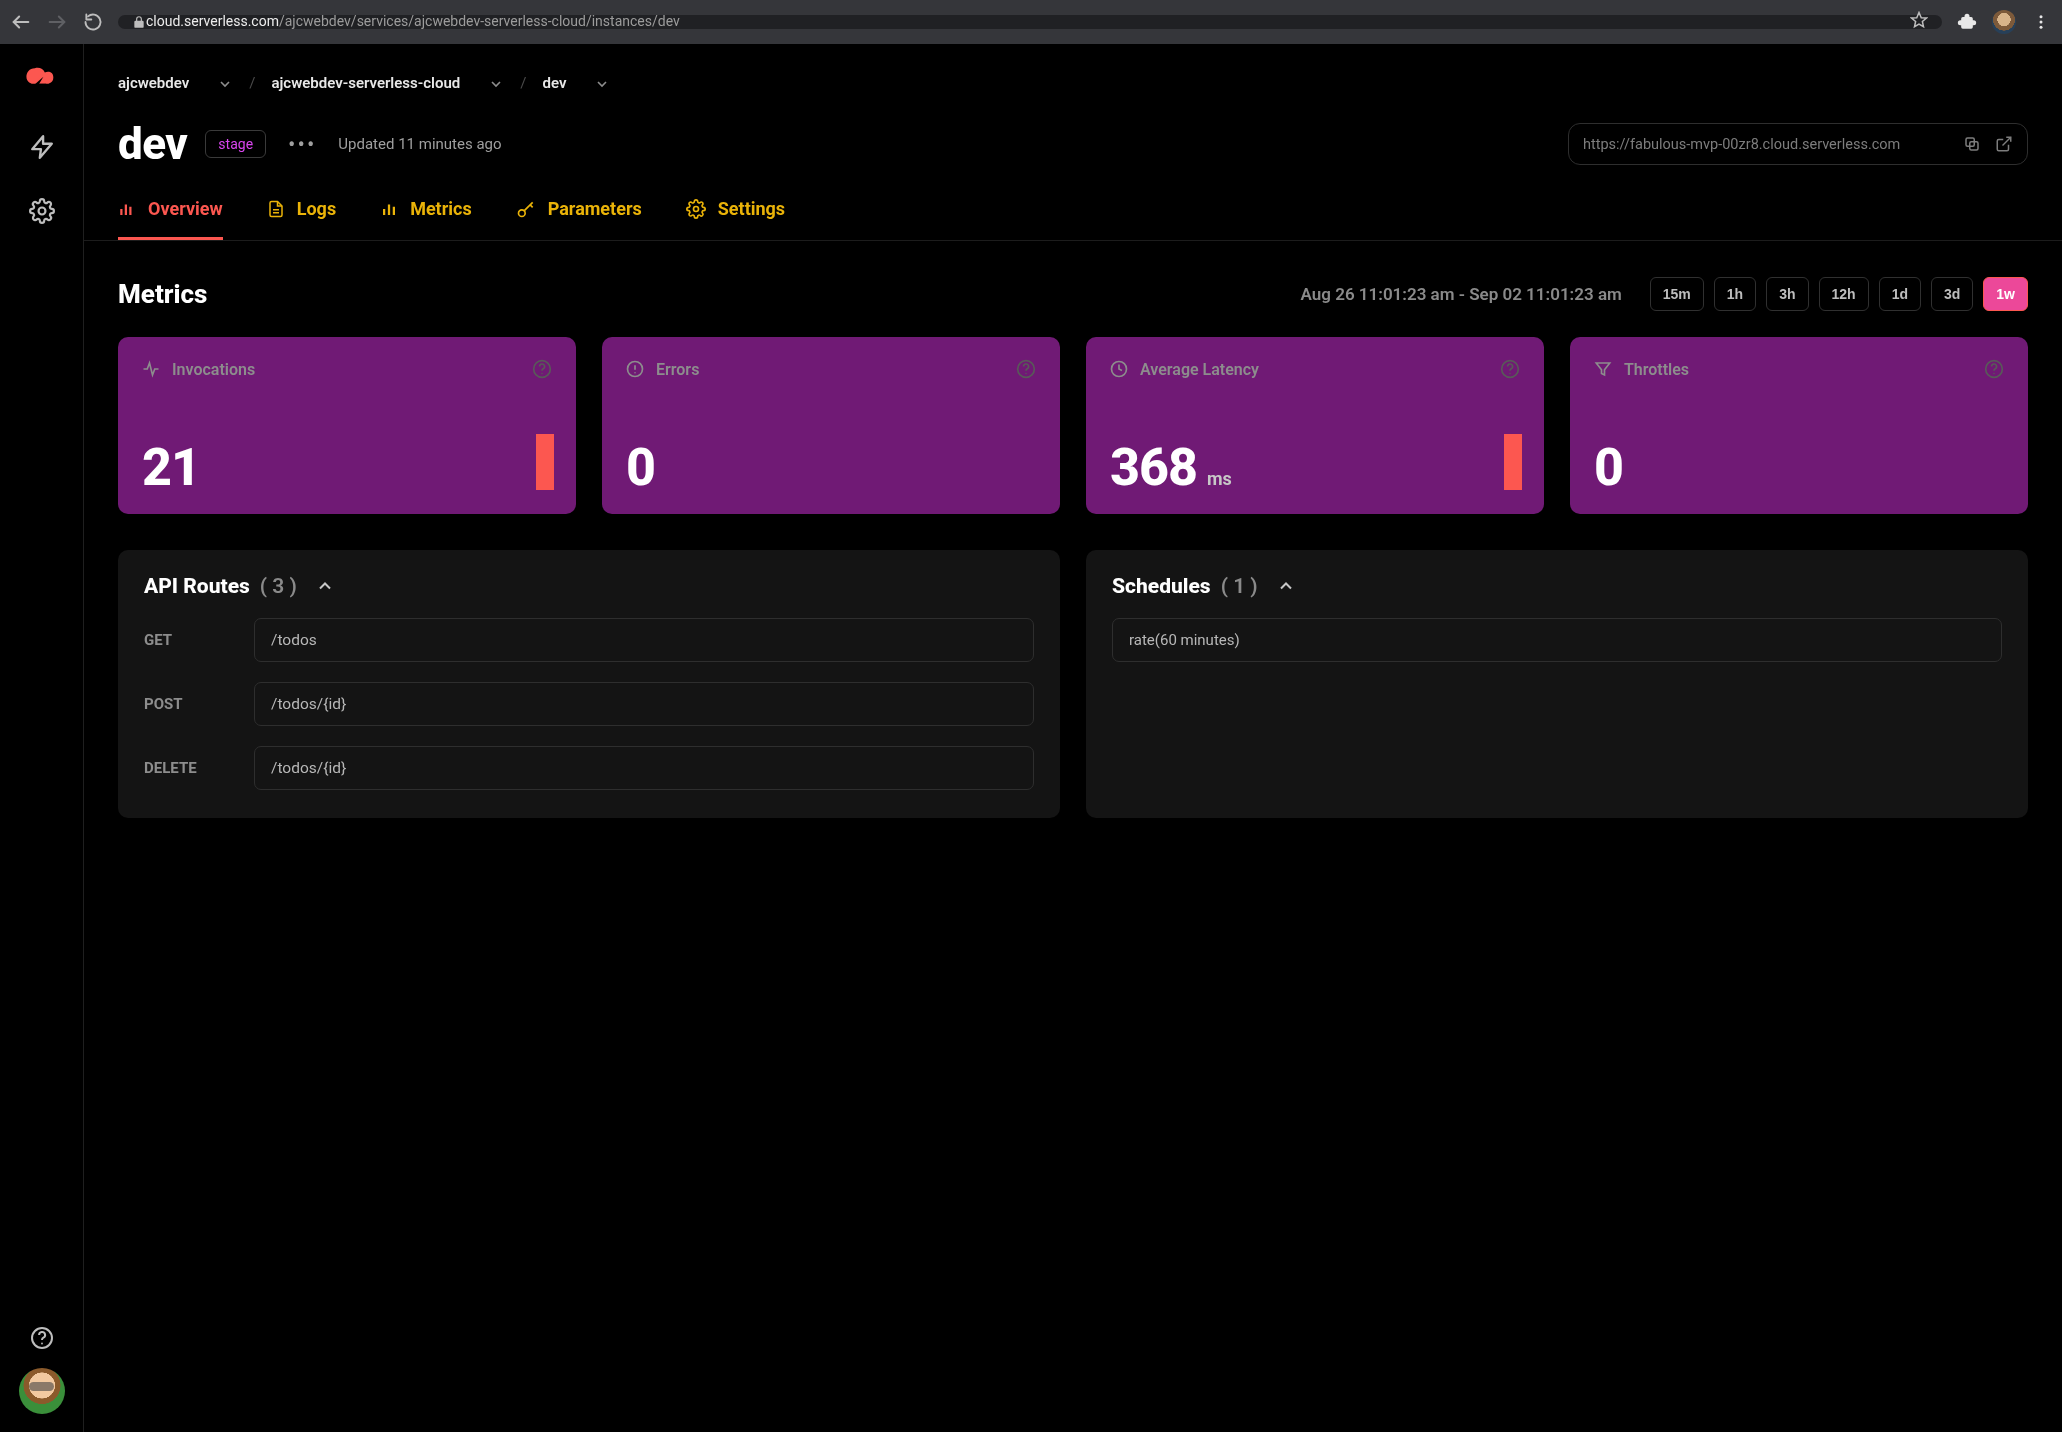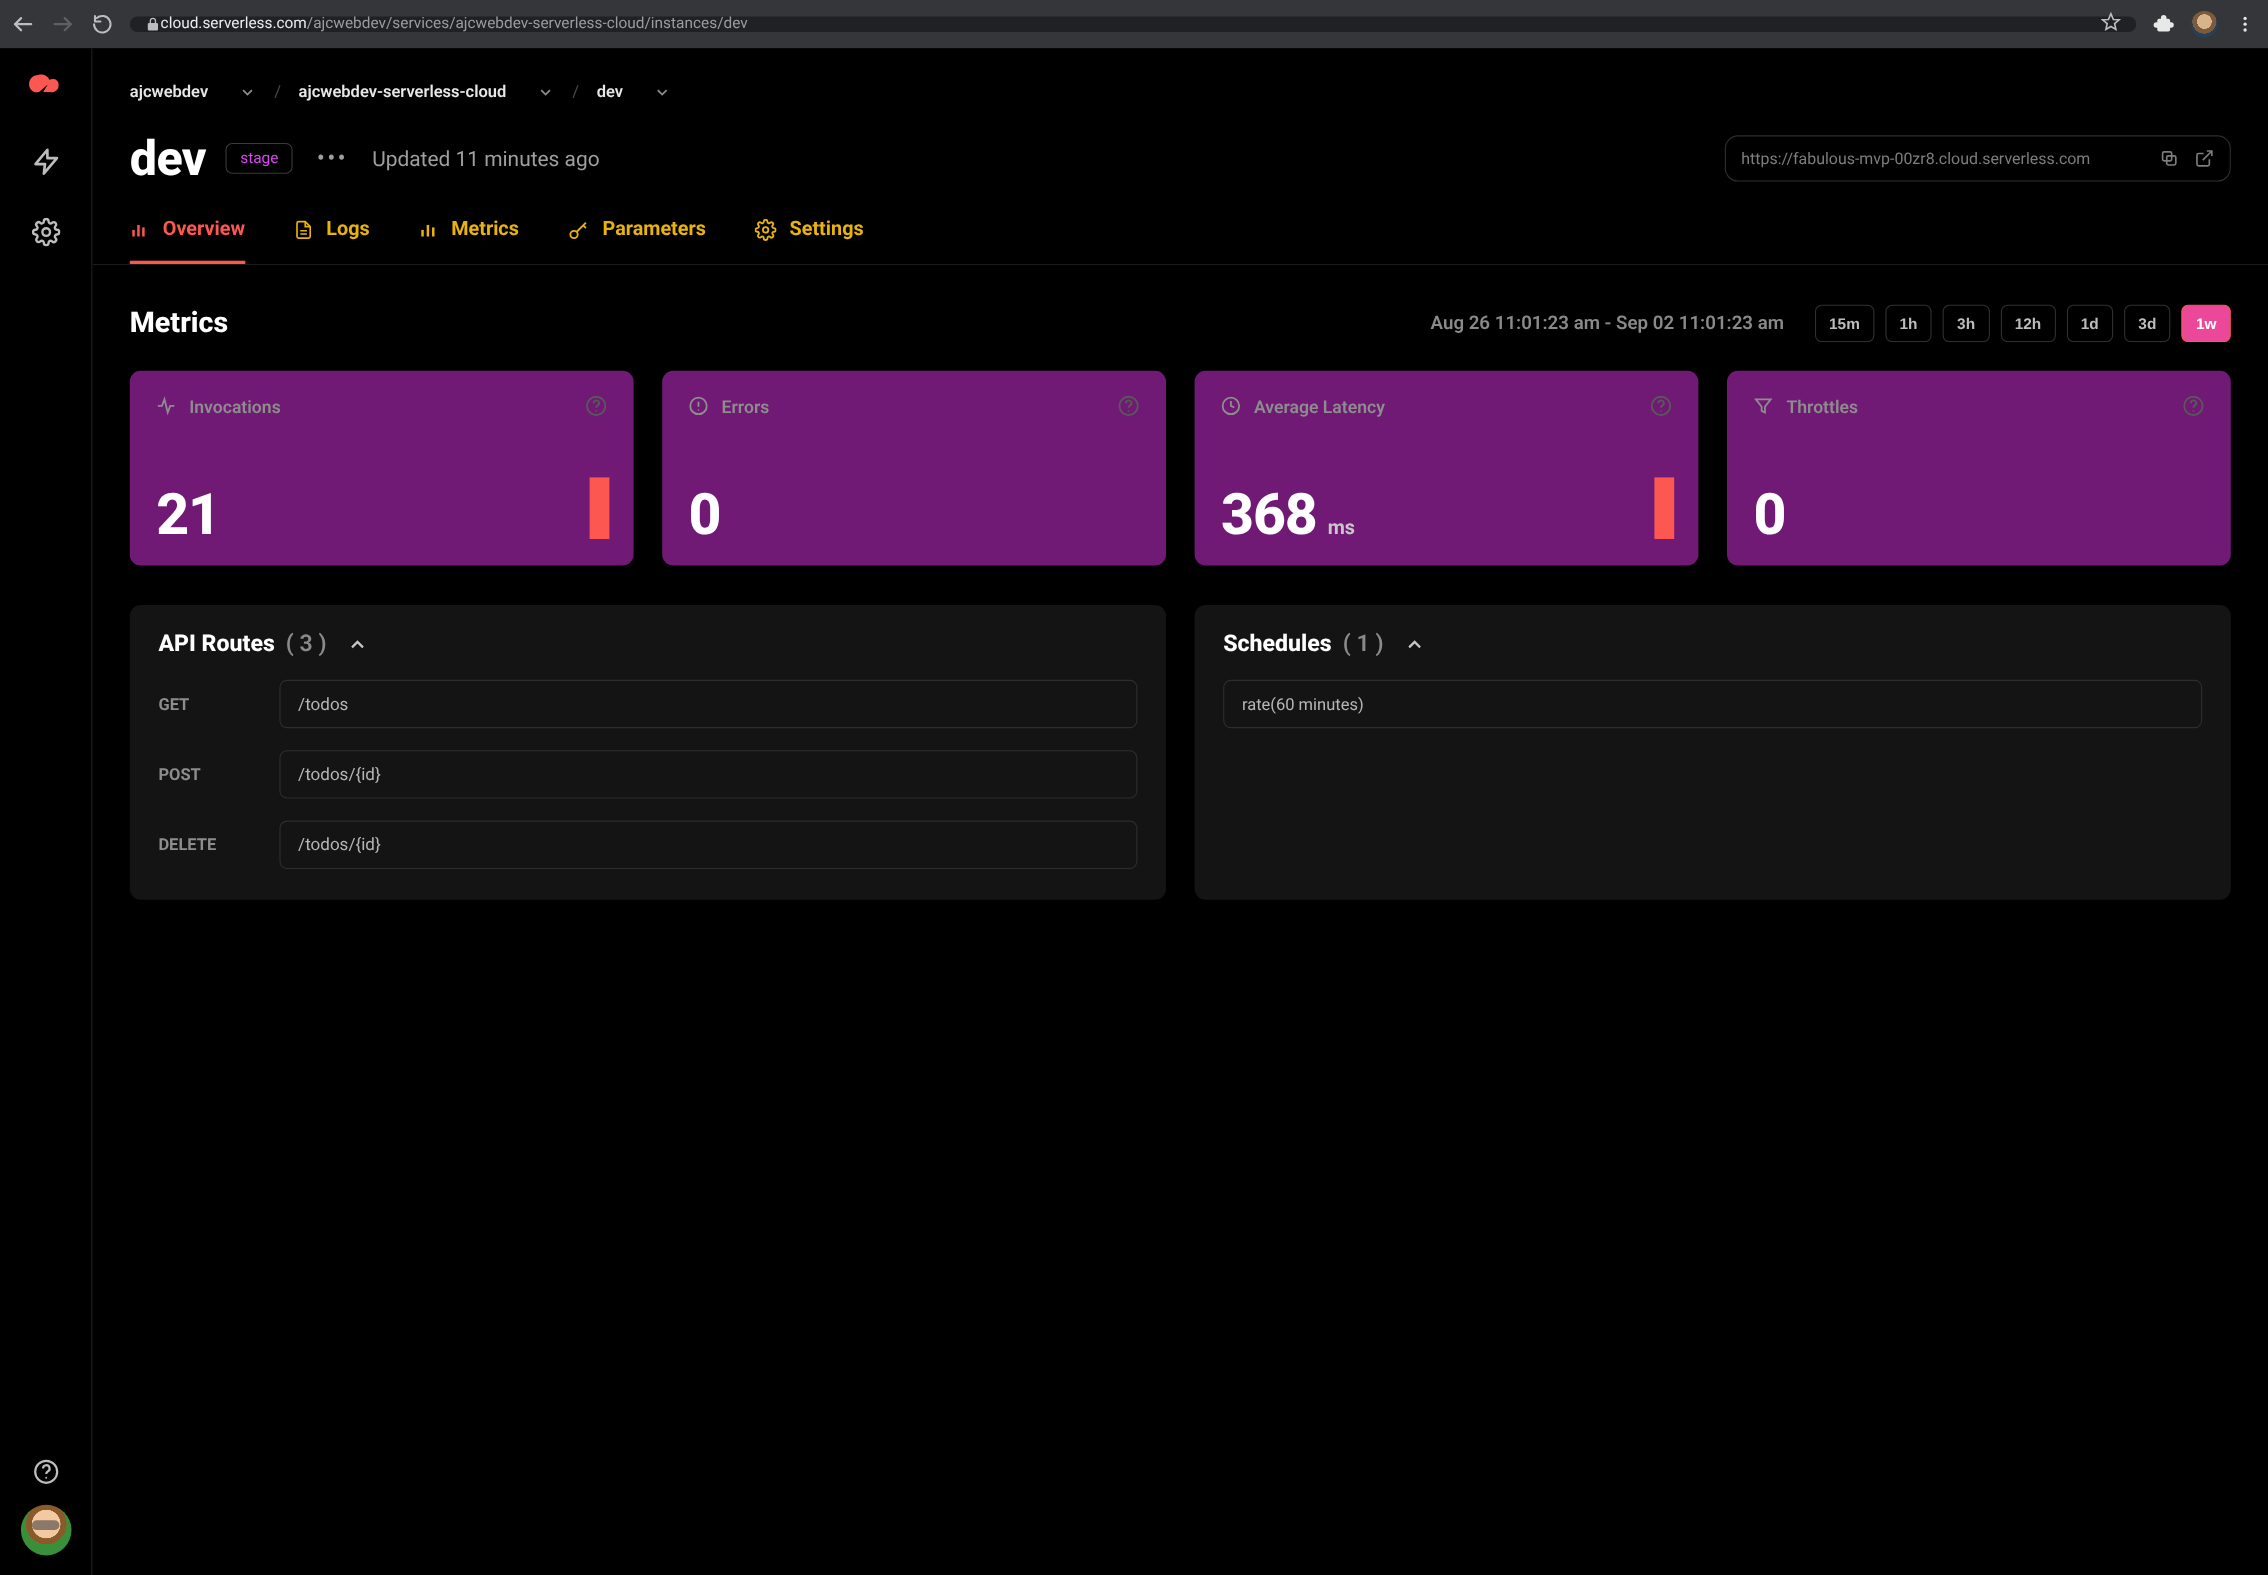--- a/index.html
+++ b/index.html
@@ -115,21 +115,21 @@
     letter-spacing: -0.5px;
   }
   .stage-chip {
     border: 1px solid #3a3a3a;
     border-radius: 6px;
     padding: 5px 12px;
     color: #d946ef;
     font-size: 14px;
   }
   .ellipsis { color: #9f9f9f; font-size: 22px; letter-spacing: 2px; cursor: pointer; padding: 0 4px; }
-  .updated { color: #9f9f9f; font-size: 19px; }
+  .updated { color: #9f9f9f; font-size: 15px; }
   .instance-url {
     margin-left: auto;
     border: 1px solid #2e2e2e;
     border-radius: 12px;
     padding: 11px 14px;
     display: flex;
     align-items: center;
     gap: 14px;
     color: #7d7d7d;
     font-size: 14.5px;

